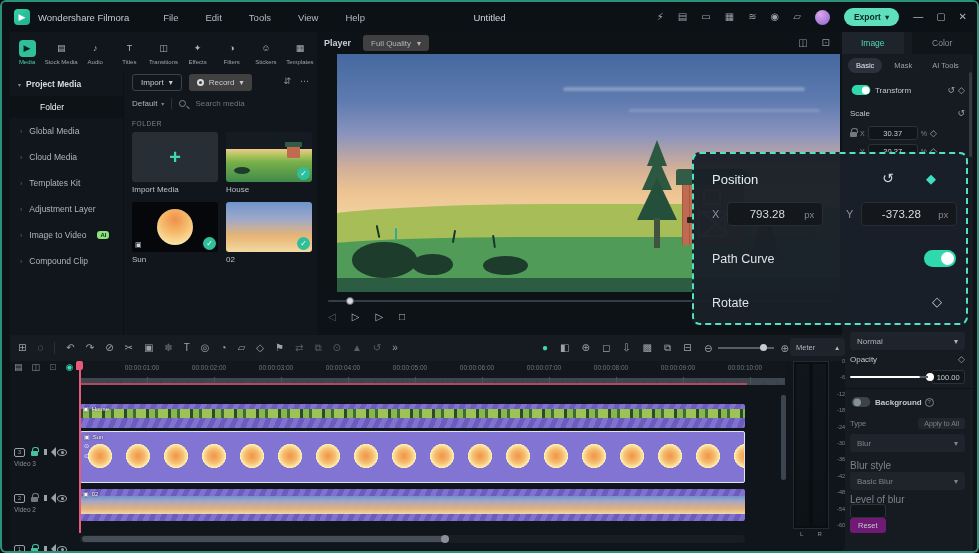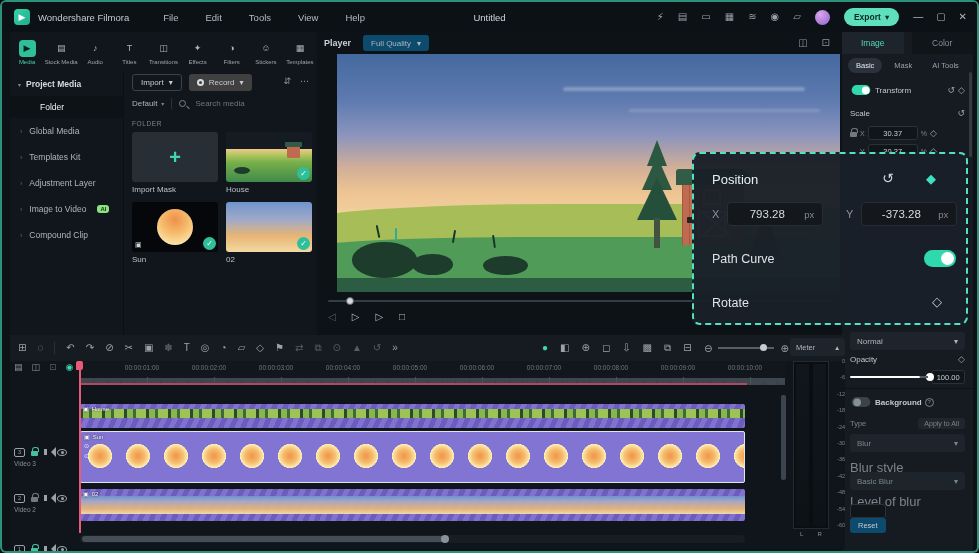--- a/index.html
+++ b/index.html
@@ -72,21 +72,21 @@
   .timg.sky{background:linear-gradient(180deg,#6f95cc 0%,#9fa9c8 35%,#e8b575 68%,#f3d9a2 100%);}
   .check{position:absolute;right:2px;bottom:2px;width:13px;height:13px;border-radius:50%;background:#2fbf9a;color:#fff;
          font-size:8px;display:flex;align-items:center;justify-content:center;}
   .media-mini{position:absolute;left:3px;bottom:3px;font-size:7px;color:#cfd5db;}
   .tlabel{margin-top:3px;font-size:8px;color:#b9c0c7;}
 
   
   .center-panel{position:absolute;left:318px;top:30px;width:520px;height:303px;background:#0d1217;}
   .cp-head{position:absolute;left:0;top:0;width:100%;height:22px;display:flex;align-items:center;}
   .cp-player{margin-left:4px;font-size:9px;font-weight:bold;color:#c9d0d7;}
-  .cp-quality{margin-left:12px;height:16px;padding:0 8px;background:#0c4a6e;border-radius:3px;display:flex;align-items:center;
+  .cp-quality{margin-left:12px;height:16px;padding:0 8px;background:#404040;border-radius:3px;display:flex;align-items:center;
               gap:6px;font-size:8px;color:#aeb5bc;}
   .cp-hicons{position:absolute;right:10px;display:flex;gap:14px;font-size:10px;color:#8b939b;}
   .preview{position:absolute;left:17px;top:22px;width:503px;height:238px;overflow:hidden;
            background:linear-gradient(180deg,#44699f 0%,#5f7bb0 20%,#8b94bd 34%,#d2af97 48%,#edc491 58%,#f3d6a4 72%,#f6e3b9 100%);}
   .cloud{position:absolute;background:rgba(255,255,255,.28);border-radius:4px;filter:blur(1px);}
   .hill{position:absolute;left:-6%;top:63%;width:112%;height:45%;background:#a7bd58;border-radius:45% 30% 0 0/16% 8% 0 0;}
   .fg{position:absolute;left:-4%;top:77%;width:110%;height:30%;background:#4f9b57;border-radius:40% 30% 0 0/14% 8% 0 0;}
   .fg-dark{position:absolute;left:0;top:94%;width:100%;height:7%;background:#2c5c41;}
   .bush{position:absolute;background:#1d3c2c;border-radius:50%;}
   .sprig{position:absolute;width:2px;height:13px;background:#16372a;border-radius:1px;}
@@ -127,28 +127,28 @@
   .tgl::after{content:"";position:absolute;right:1.5px;top:1.5px;width:9px;height:9px;border-radius:50%;background:#fff;}
   .tgl.off{background:#3a424b;}
   .tgl.off::after{right:auto;left:1.5px;background:#878f97;}
   .spacer{flex:1;}
   .rp-ic{font-size:9px;color:#9aa2aa;}
   .num-box{height:14px;background:#10151a;border:1px solid #2a3139;border-radius:3px;display:flex;align-items:center;
            justify-content:center;font-size:7.5px;color:#c6ccd2;}
   .rp-select{position:absolute;left:8px;width:115px;height:18px;background:#1e242b;border-radius:3px;display:flex;
              align-items:center;padding:0 7px;font-size:8px;color:#aeb5bc;}
   .rp-select .spacer{flex:1;}
-  .rp-label{position:absolute;left:8px;font-size:13px;color:#7b838b;}
+  .rp-label{position:absolute;left:8px;font-size:10px;color:#7b838b;}
   .slider-track{position:relative;width:84px;height:2px;background:#fff;border-radius:1px;}
   .slider-track::after{content:"";position:absolute;right:-8px;top:0;width:8px;height:2px;background:#555d65;}
   .slider-knob{position:absolute;left:76px;top:-3px;width:8px;height:8px;border-radius:50%;background:#fff;}
   .help-c{width:9px;height:9px;border:1px solid #7b838b;border-radius:50%;font-size:6px;color:#7b838b;display:flex;
           align-items:center;justify-content:center;}
   .apply-btn{padding:2px 6px;background:#20262d;border-radius:3px;font-size:7px;color:#7b838b;}
-  .reset-btn{position:absolute;left:8px;top:486px;padding:3px 8px;background:#0c4a6e;border-radius:3px;font-size:7.5px;color:#c3c9cf;}
+  .reset-btn{position:absolute;left:8px;top:486px;padding:3px 8px;background:#701a75;border-radius:3px;font-size:7.5px;color:#c3c9cf;}
   .rp-scroll{position:absolute;right:1px;top:40px;width:3px;height:85px;background:#333b44;border-radius:2px;}
   .rp-divider{position:absolute;left:0;top:356px;width:100%;height:1px;background:#0c1116;}
 
   
   .overlay{position:absolute;left:690px;top:150px;width:276px;height:173px;background:rgba(26,32,40,.97);
            border:2px dashed #4fe3c1;border-radius:8px;z-index:30;}
   .ov-title{position:absolute;left:18px;top:18px;font-size:13px;color:#e8edf1;}
   .ov-reset{position:absolute;left:188px;top:16px;font-size:14px;color:#d0d6db;}
   .ov-diamond{position:absolute;left:232px;top:17px;font-size:13px;color:#3fe0bf;}
   .ov-xy{position:absolute;top:48px;display:flex;align-items:center;font-size:11px;color:#8a929a;}
@@ -311,20 +311,24 @@
           <span>Project Media</span>
         </div>
         <div class="sb-folder">Folder</div>
         <div id="sideItems">
             <div class="sb-item">
               <span class="sb-arrow">›</span>
               <span>Global Media</span>
             </div>
             <div class="sb-item">
               <span class="sb-arrow">›</span>
+              <span>Cloud Media</span>
+            </div>
+            <div class="sb-item">
+              <span class="sb-arrow">›</span>
               <span>Templates Kit</span>
             </div>
             <div class="sb-item">
               <span class="sb-arrow">›</span>
               <span>Adjustment Layer</span>
             </div>
             <div class="sb-item">
               <span class="sb-arrow">›</span>
               <span>Image to Video</span>
               <span class="ai-badge">AI</span>
@@ -363,21 +367,21 @@
           <span class="vdiv"></span>
           <span class="mag"></span>
           <input class="search-input" placeholder="Search media" style="">
         </div>
         <div class="sec-label">FOLDER</div>
         <div class="thumb-grid" id="thumbGrid">
             <div class="thumb">
               <div class="timg ">
                 <span class="plus">+</span>
               </div>
-              <div class="tlabel">Import Mask</div>
+              <div class="tlabel">Import Media</div>
             </div>
             <div class="thumb">
               <div class="timg house">
                 <div class="house-barn"></div>
                 <div class="house-bush"></div>
                 <span class="check">✓</span>
               </div>
               <div class="tlabel">House</div>
             </div>
             <div class="thumb">

